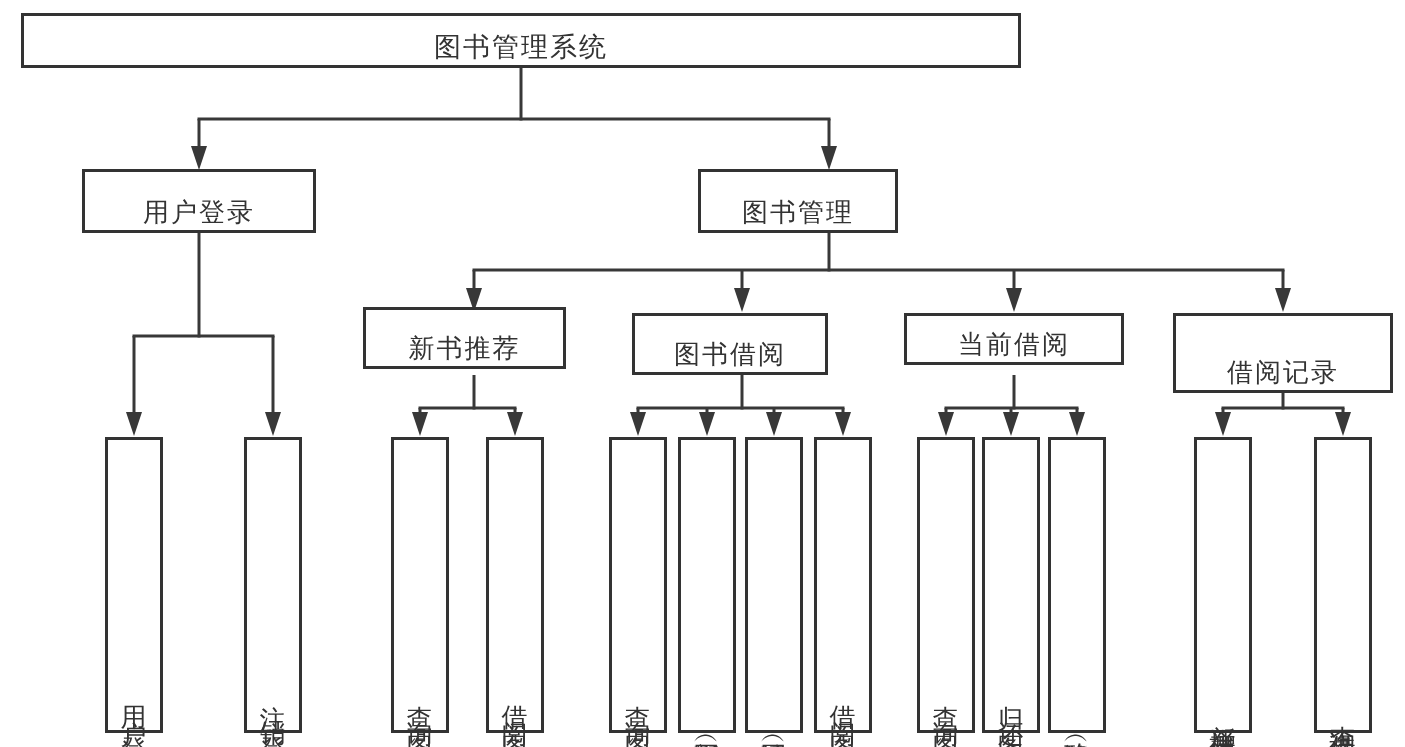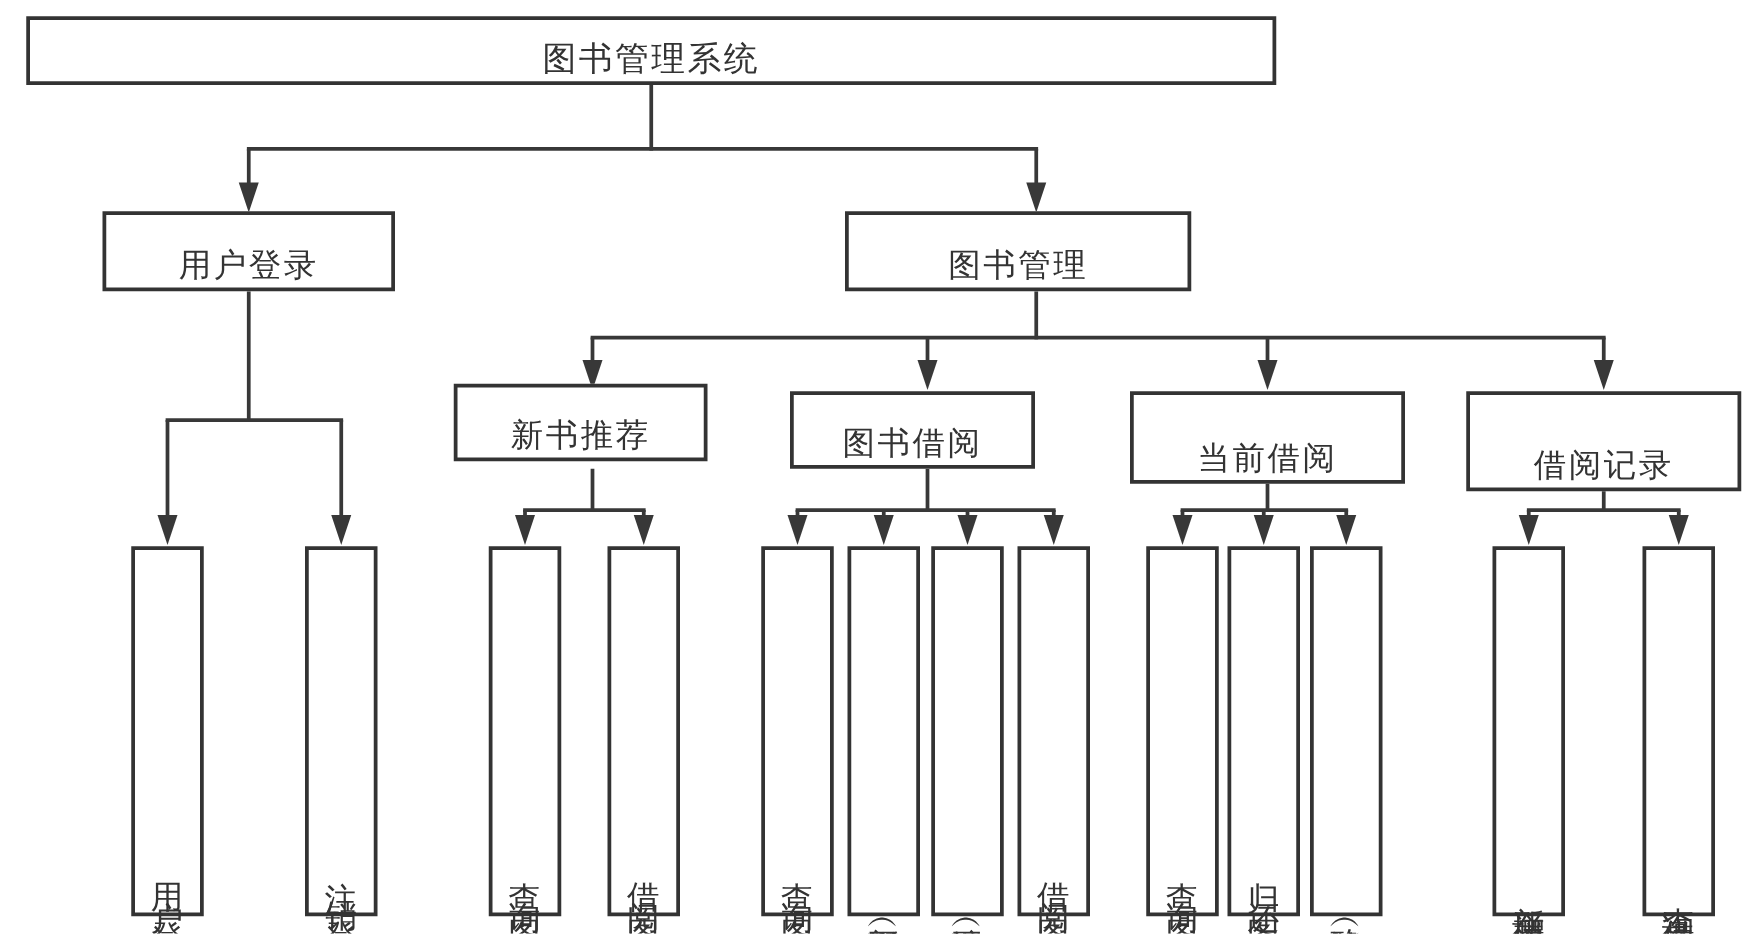--- a/index.html
+++ b/index.html
@@ -109,31 +109,31 @@
     </g>
   </svg>
 
   <div class="box root" style="left:21px;top:13px;width:1000px;height:55px">
     <span>图书管理系统</span>
   </div>
 
   <div class="box" style="left:82px;top:169px;width:234px;height:64px">
     <span>用户登录</span>
   </div>
-  <div class="box" style="left:676px;top:169px;width:277px;height:64px">
+  <div class="box" style="left:698px;top:169px;width:200px;height:64px">
     <span>图书管理</span>
   </div>
 
   <div class="box" style="left:363px;top:307px;width:203px;height:62px">
     <span>新书推荐</span>
   </div>
   <div class="box" style="left:632px;top:313px;width:196px;height:62px">
     <span>图书借阅</span>
   </div>
-  <div class="box" style="left:904px;top:313px;width:220px;height:74px">
+  <div class="box" style="left:904px;top:313px;width:220px;height:52px">
     <span>当前借阅</span>
   </div>
   <div class="box" style="left:1173px;top:313px;width:220px;height:80px">
     <span>借阅记录</span>
   </div>
 
   <div class="box leaf vt-wide" style="left:105px;top:437px;width:58px;height:296px">
     <span class="vtext">用户登录</span>
   </div>
   <div class="box leaf vt-wide" style="left:244px;top:437px;width:58px;height:296px">

